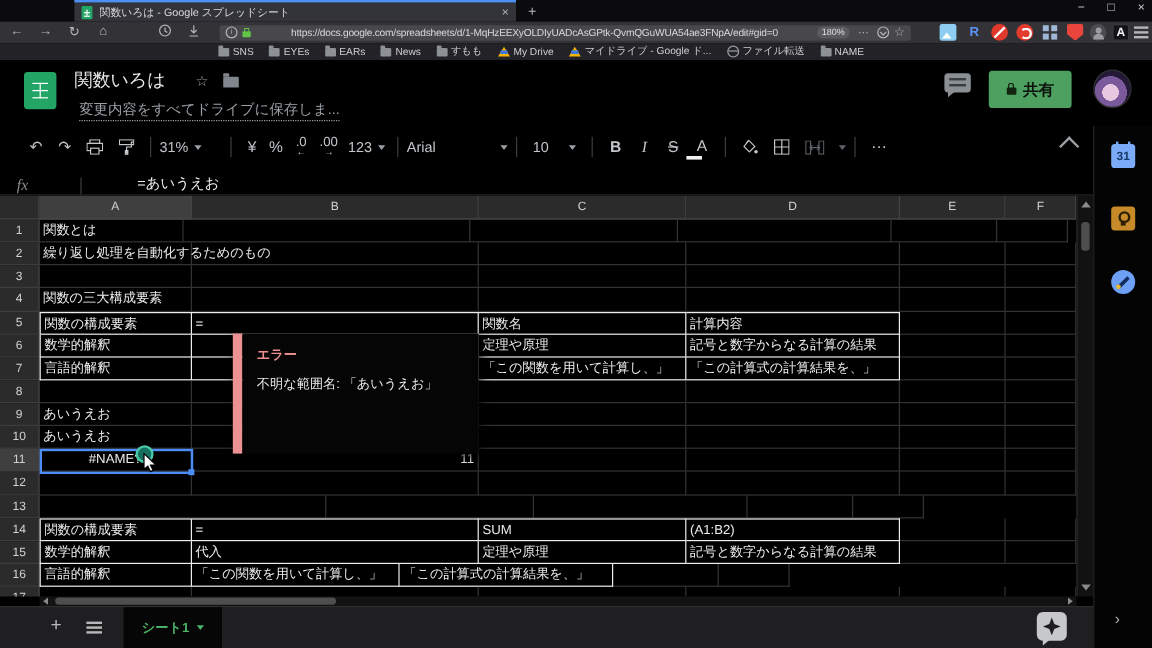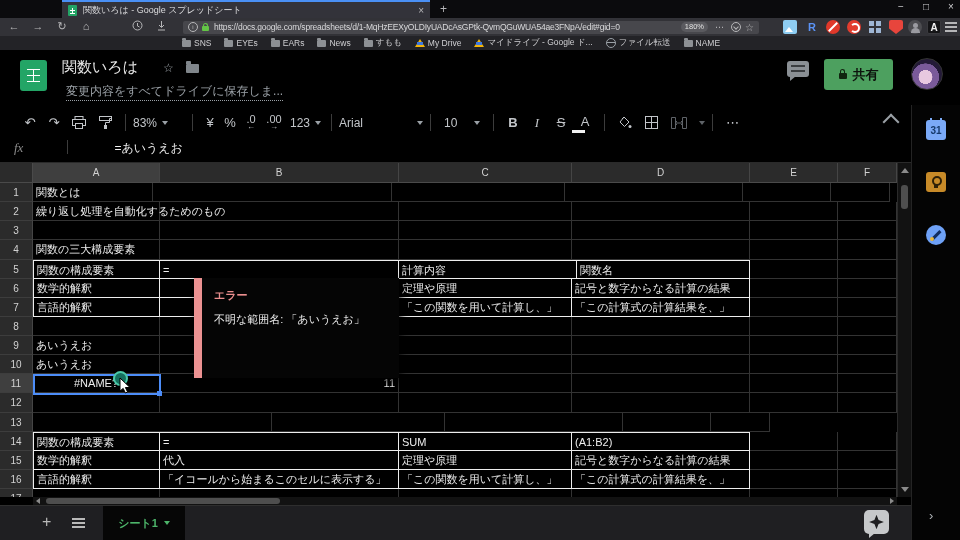--- a/index.html
+++ b/index.html
@@ -20,21 +20,21 @@
 
   
   .navbar{position:absolute;left:0;top:18px;width:960px;height:18px;background:#323237;}
   .nav-ic{position:absolute;top:2px;font-size:11px;color:#b6b6b8;width:16px;text-align:center;}
   .urlbar{position:absolute;left:183px;top:2.5px;width:576px;height:13px;background:#47474c;border-radius:2px;
     display:flex;align-items:center;padding:0 5px;box-sizing:border-box;}
   .uinfo{width:8px;height:8px;border:1px solid #b6b6b8;border-radius:50%;font-size:6px;line-height:8px;
     text-align:center;color:#b6b6b8;flex:none;margin-right:4px;}
   .ulock{width:7px;height:5px;background:#63c546;border-radius:1px;position:relative;flex:none;margin-right:5px;margin-top:2px;}
   .ulock:before{content:"";position:absolute;left:1px;top:-3px;width:3px;height:3px;border:1px solid #63c546;border-bottom:none;border-radius:3px 3px 0 0;}
-  .urltext{flex:1;font-size:8.5px;color:#d8d8da;white-space:nowrap;overflow:hidden;letter-spacing:-0.2px;}
+  .urltext{flex:1;font-size:8.5px;color:#d8d8da;white-space:nowrap;overflow:hidden;letter-spacing:-0.2px;text-align:center;}
   .uzoom{flex:none;background:#5a5a5f;border-radius:6px;font-size:7.5px;color:#e2e2e2;padding:0 4px;line-height:10px;margin:0 4px;}
   .udots{flex:none;color:#b6b6b8;font-size:9px;margin:0 3px;}
   .upocket{flex:none;width:8px;height:8px;border:1px solid #b6b6b8;border-radius:50%;position:relative;margin:0 4px;}
   .upocket:after{content:"";position:absolute;left:1.5px;top:1.5px;width:3px;height:3px;border:1px solid #b6b6b8;border-top:none;border-right:none;transform:rotate(-45deg);}
   .ustar{flex:none;color:#b6b6b8;font-size:10px;}
   .ext{position:absolute;top:2px;width:14px;height:14px;border-radius:2px;}
   .ext-r{color:#5b93f5;font-weight:bold;font-size:11px;text-align:center;line-height:14px;}
   .ext-a{background:#141416;color:#f0f0f0;font-weight:bold;font-size:10px;text-align:center;line-height:14px;border:1px solid #3a3a3e;box-sizing:border-box;}
   .ext-img{background:#8ecdf2;}
   .ext-img:after{content:"";position:absolute;left:2px;bottom:2px;border-left:4px solid transparent;border-right:4px solid transparent;border-bottom:5px solid #fff;}
@@ -94,21 +94,21 @@
   .tddl{display:flex;align-items:center;color:#c2c5c9;font-size:12px;flex:none;}
   .caret{width:0;height:0;border-left:3.5px solid transparent;border-right:3.5px solid transparent;border-top:4px solid #9aa0a6;margin-left:5px;}
   .dec{display:flex;flex-direction:column;align-items:center;line-height:9px;color:#c2c5c9;font-size:11px;flex:none;}
   .dec small{font-size:8px;line-height:6px;}
   .fmtA{position:relative;font-size:13px;color:#c2c5c9;padding-bottom:2px;flex:none;}
   .fmtA:after{content:"";position:absolute;left:-1px;bottom:-2px;width:13px;height:3px;background:#f1f1f1;}
   .strk{text-decoration:line-through;}
   .collapse{position:absolute;left:885px;top:116px;width:10px;height:10px;border-left:2px solid #9aa0a6;border-top:2px solid #9aa0a6;transform:rotate(45deg);}
 
   
-  .fbar{position:absolute;left:0;top:140px;width:960px;height:23px;background:#000;border-bottom:1px solid #2a2a2a;box-sizing:border-box;display:flex;align-items:flex-start;gap:32px;}
+  .fbar{position:absolute;left:0;top:140px;width:960px;height:23px;background:#000;border-bottom:1px solid #2a2a2a;box-sizing:border-box;display:flex;align-items:flex-end;gap:32px;}
   .fx{font-family:"Liberation Serif","DejaVu Serif",serif;font-style:italic;color:#8a8a8a;font-size:13px;margin-left:14px;}
   .fdiv{width:1px;height:14px;background:#3c3c3c;margin-left:12px;margin-right:14px;}
   .fval{font-size:12px;color:#f0f0f0;}
 
   
   #grid{position:absolute;left:0;top:163px;width:897px;height:334px;overflow:hidden;background:#000;}
   .grow{display:flex;height:19.125px;}
   .ghrow{height:20px;}
   .gcorner{width:33px;flex:none;background:#2b2b2b;border-right:1px solid #4a4a4a;border-bottom:1px solid #4a4a4a;box-sizing:border-box;}
   .ghead{flex:none;background:#2b2b2b;border-right:1px solid #454545;border-bottom:1px solid #4a4a4a;box-sizing:border-box;color:#d2d2d2;font-size:10px;text-align:center;line-height:19px;}
@@ -298,21 +298,21 @@
     </span>
     <span class="ti" style="width:26px">
       <svg width="13" height="14" viewBox="0 0 13 14" style="margin:0 auto">
           <rect x="0.5" y="0.5" width="12" height="4" fill="none" stroke="#c2c5c9"></rect>
           <path d="M12.5 2.5h-2v4h-4v3" fill="none" stroke="#c2c5c9"></path>
           <rect x="5" y="9" width="3" height="4" fill="#c2c5c9"></rect>
         </svg>
     </span>
     <span class="tdiv"></span>
     <span class="tddl" style="width:52px">
-      <span>83%</span>
+      <span>31%</span>
         <span class="caret"></span>
     </span>
     <span class="tdiv"></span>
     <span class="ti" style="width:20px">¥</span>
     <span class="ti" style="width:20px">%</span>
     <span class="dec" style="width:22px">
       <span>.0</span>
         <small>←</small>
     </span>
     <span class="dec" style="width:24px">
@@ -413,22 +413,22 @@
         <div class="gcell" style="width: 239px;"></div>
         <div class="gcell" style="width: 173px;"></div>
         <div class="gcell" style="width: 178px;"></div>
         <div class="gcell" style="width: 88px;"></div>
         <div class="gcell" style="width: 59px;"></div>
       </div>
       <div class="grow">
         <div class="grh">5</div>
         <div class="gcell wb wbt wbl" style="width: 127px;">関数の構成要素</div>
         <div class="gcell wb wbt" style="width: 239px;">=</div>
+        <div class="gcell wb wbt" style="width: 173px;">関数名</div>
         <div class="gcell wb wbt" style="width: 178px;">計算内容</div>
-        <div class="gcell wb wbt" style="width: 173px;">関数名</div>
         <div class="gcell" style="width: 88px;"></div>
         <div class="gcell" style="width: 59px;"></div>
       </div>
       <div class="grow">
         <div class="grh">6</div>
         <div class="gcell wb wbl" style="width: 127px;">数学的解釈</div>
         <div class="gcell wb" style="width: 239px;"></div>
         <div class="gcell wb" style="width: 173px;">定理や原理</div>
         <div class="gcell wb" style="width: 178px;">記号と数字からなる計算の結果</div>
         <div class="gcell" style="width: 88px;"></div>
@@ -510,21 +510,20 @@
         <div class="gcell wb wbl" style="width: 127px;">数学的解釈</div>
         <div class="gcell wb" style="width: 239px;">代入</div>
         <div class="gcell wb" style="width: 173px;">定理や原理</div>
         <div class="gcell wb" style="width: 178px;">記号と数字からなる計算の結果</div>
         <div class="gcell" style="width: 88px;"></div>
         <div class="gcell" style="width: 59px;"></div>
       </div>
       <div class="grow">
         <div class="grh">16</div>
         <div class="gcell wb wbl" style="width: 127px;">言語的解釈</div>
-        <div class="gcell wb" style="width: 239px;">「イコールから始まるこのセルに表示する」</div>
         <div class="gcell wb" style="width: 173px;">「この関数を用いて計算し、」</div>
         <div class="gcell wb" style="width: 178px;">「この計算式の計算結果を、」</div>
         <div class="gcell" style="width: 88px;"></div>
         <div class="gcell" style="width: 59px;"></div>
       </div>
       <div class="grow">
         <div class="grh">17</div>
         <div class="gcell" style="width: 127px;"></div>
         <div class="gcell" style="width: 239px;"></div>
         <div class="gcell" style="width: 173px;"></div>

